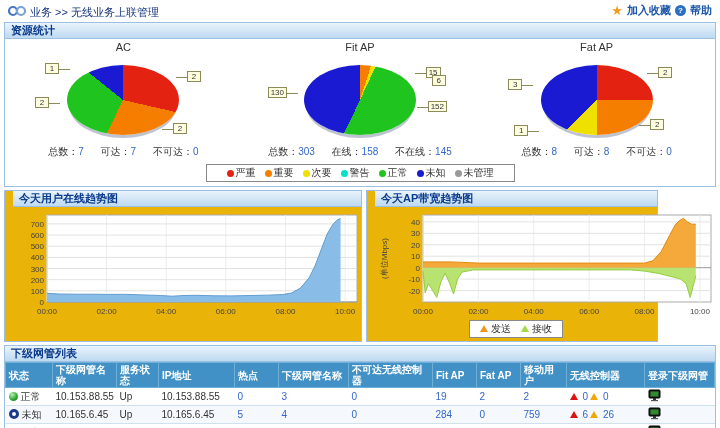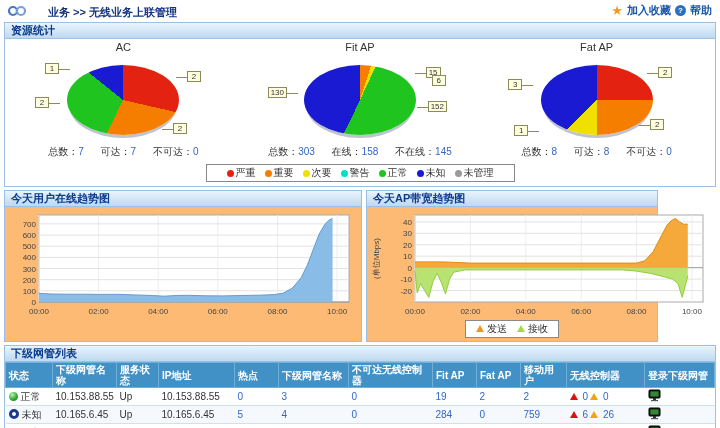--- a/index.html
+++ b/index.html
@@ -1,21 +1,21 @@
 <!DOCTYPE html>
 <html><head>
 <meta charset="utf-8">
 <style>
   * { margin:0; padding:0; box-sizing:border-box; }
   html,body { width:720px; height:428px; overflow:hidden; background:#fff;
     font-family:"Liberation Sans","DejaVu Sans",sans-serif; font-size:11px; color:#333; }
 
   
   .topbar { height:22px; display:flex; align-items:center; padding:2px 8px 0; position:relative; }
-  .crumb { color:#17357d; font-weight:bold; font-size:11px; margin-left:22px; }
+  .crumb { color:#17357d; font-weight:normal; font-size:11px; margin-left:4px; }
   .crumb a { color:#17357d; text-decoration:none; cursor:pointer; }
   .top-right { position:absolute; right:8px; top:3px; display:flex; align-items:center; gap:4px; }
   .top-link { color:#1c56a8; font-size:11px; cursor:pointer; text-decoration:none;font-weight:bold; }
   .star { color:#f49a1a; font-size:13px; line-height:11px; }
   .help-ic { display:inline-block; width:11px; height:11px; border-radius:50%; background:#2a6fc0;
     color:#fff; font-size:8px; font-weight:bold; text-align:center; line-height:11px; }
 
   
   .panel { border:1px solid #9cc0e4; margin:0 4px 3px; background:#fff; }
   .ptitle { height:16px; line-height:15px; padding:0 6px; font-weight:bold; color:#0b3b8c;
@@ -43,21 +43,21 @@
   .pie-stats b { font-weight:normal; }
   .pie-stats .v { color:#3366cc; }
   .pie-stats span.pair { margin:0 7px; }
   .res-legend-row { text-align:center; padding:3px 0 4px; }
   .res-legend { display:inline-flex; gap:9px; border:1px solid #888; padding:1px 20px; background:#fff;
     font-size:10px; align-items:center; }
   .dot { display:inline-block; width:7px; height:7px; border-radius:50%; margin-right:2px; vertical-align:-1px; }
 
   
   .charts-row { display:flex; margin:0 4px 3px; gap:4px; }
-  .chart-panel { border:1px solid #9cc0e4; background:#fdba74; }
+  .chart-panel { border:1px solid #9cc0e4; background:#eab308;padding-left:8px; }
   .chart-panel.left { width:358px; } .chart-panel.right { width:292px; }
   .chart-box { padding:2px 2px 0; }
   .chart-legend-row { text-align:center; padding:1px 0 3px; }
   .chart-legend { display:inline-flex; gap:10px; border:1px solid #888; padding:1px 10px; font-size:10px; align-items:center; background:#fff; }
   .lg-sq { display:inline-block; width:8px; height:8px; background:#5f9bd8; border:1px solid #3a6ea8; margin-right:3px; vertical-align:-1px; }
   .tri { display:inline-block; width:0; height:0; border-left:4px solid transparent; border-right:4px solid transparent; margin-right:3px; }
   .tri.orange { border-bottom:7px solid #f0951e; }
   .tri.green  { border-bottom:7px solid #a5d944; }
   .tri.red    { border-bottom:7px solid #dd1111; }
   .tri.yellow { border-bottom:7px solid #f0a50a; }

